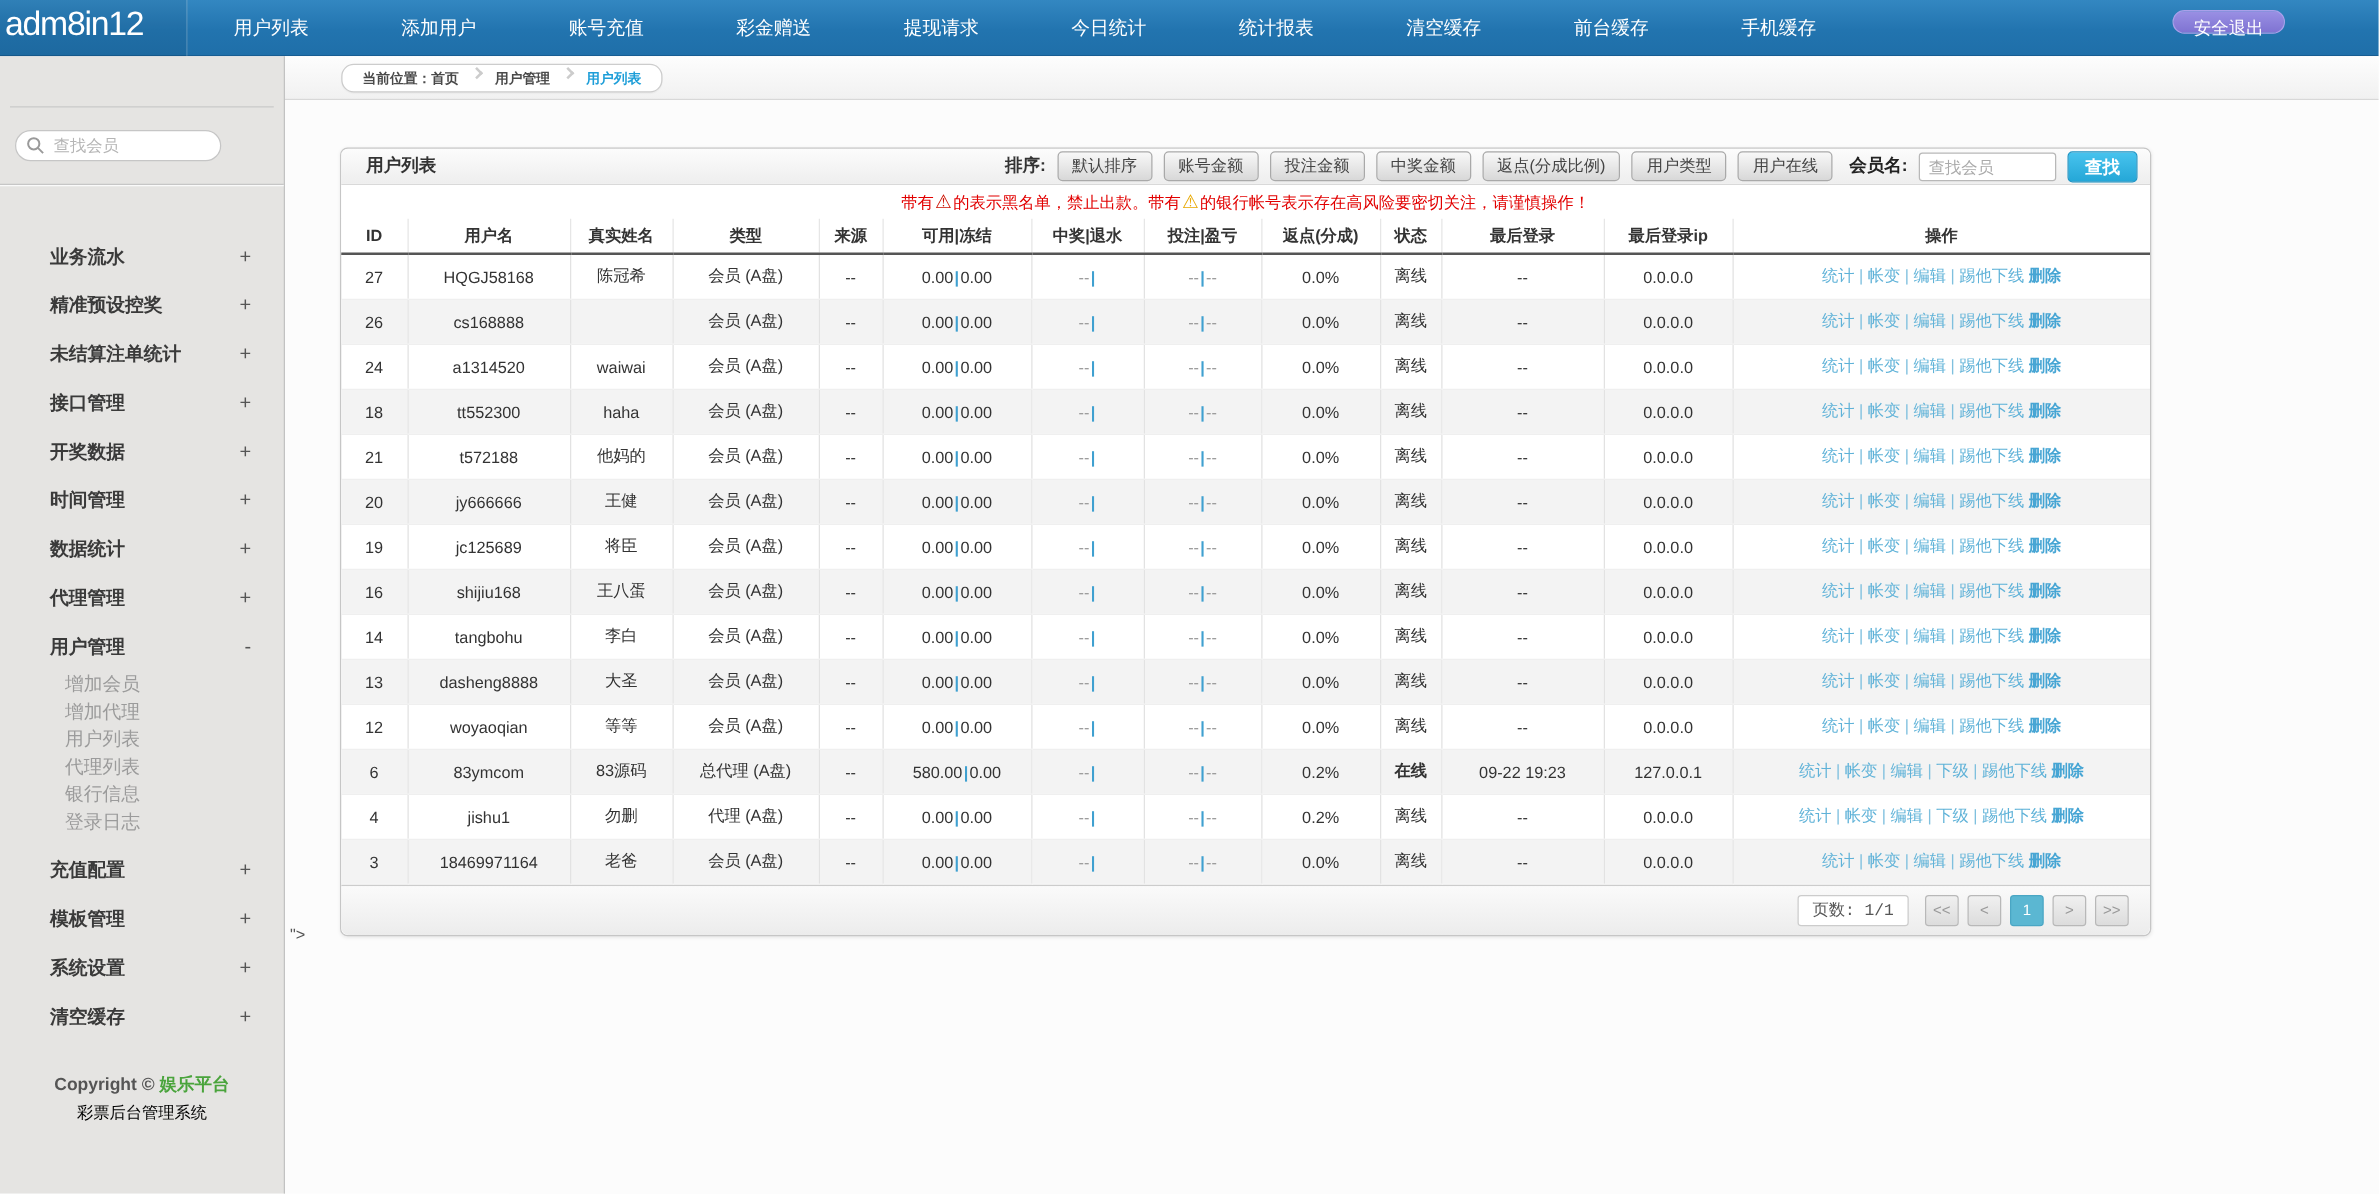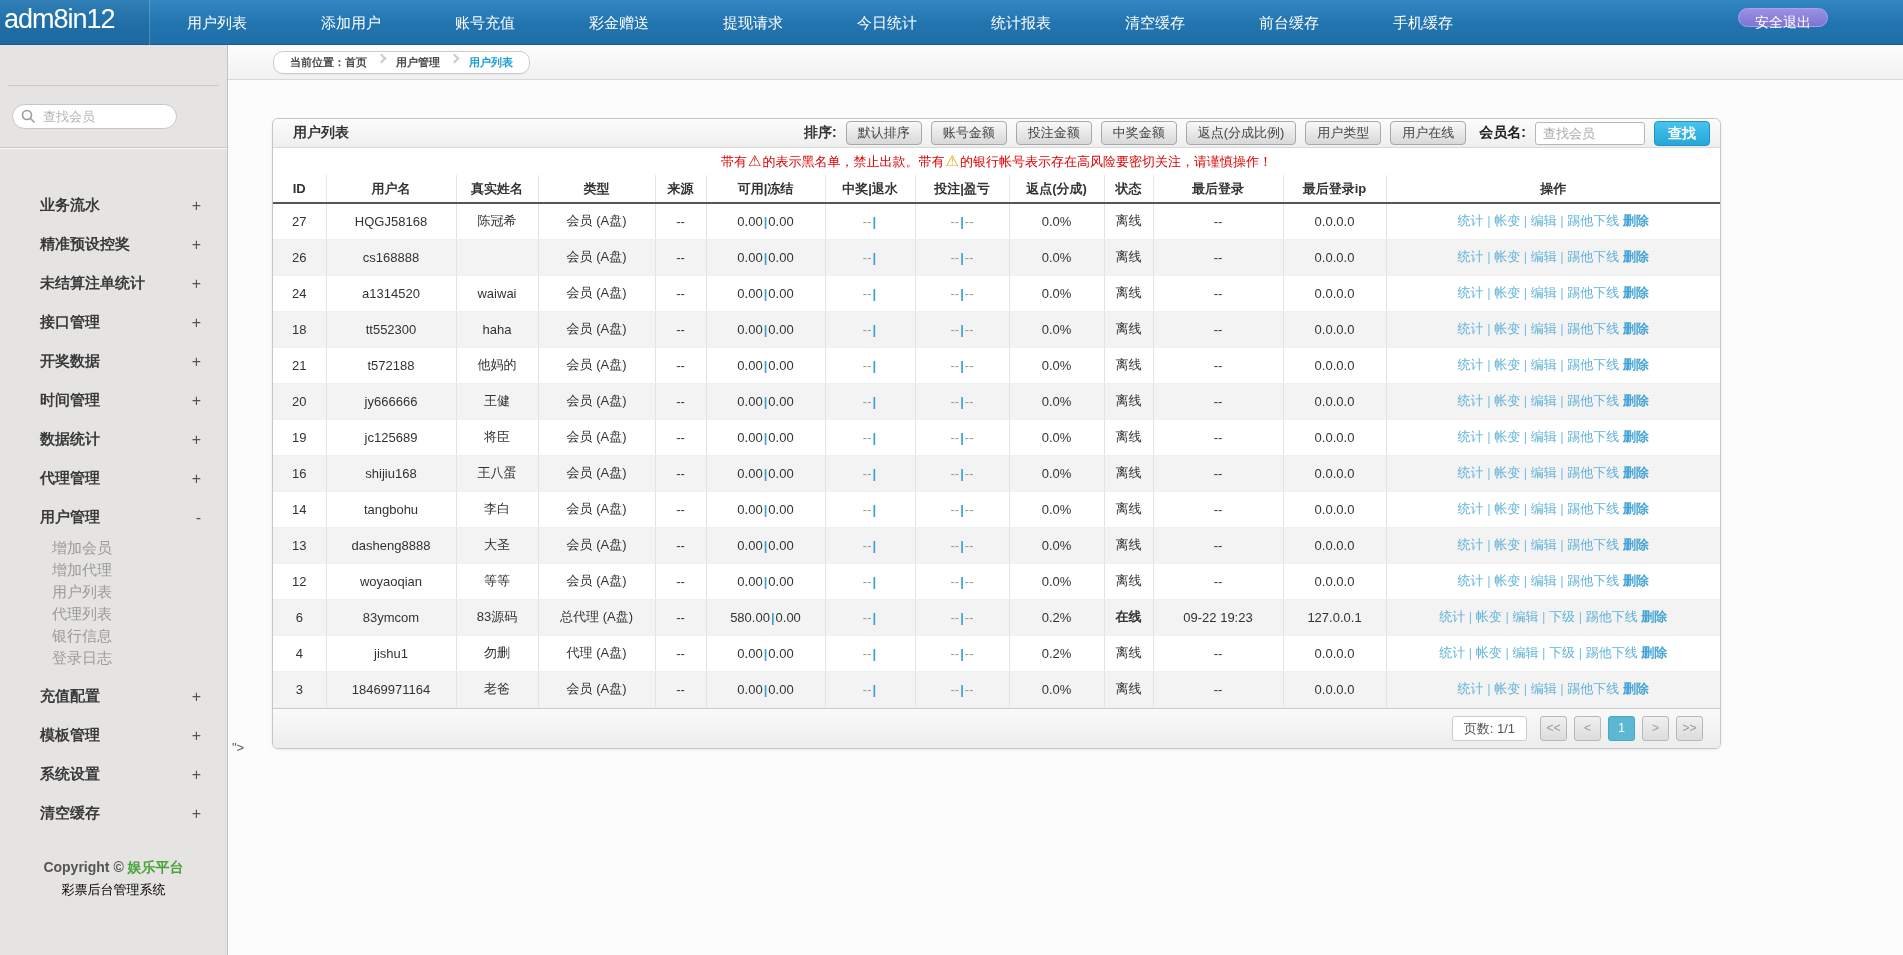--- a/index.html
+++ b/index.html
@@ -152,20 +152,21 @@
   .panel-footer {
     height:40px; display:flex; align-items:center; justify-content:flex-end;
     background:linear-gradient(180deg,#fafafa,#ececec);
     border-top:1px solid #cccccc; border-radius:0 0 6px 6px;
     padding-right:17px; gap:7px;
   }
   .page-info {
     background:#fff; border:1px solid #ccc; border-radius:3px;
     height:25px; line-height:23px; padding:0 11px; font-size:13px; color:#555;
     margin-right:6px;
+    font-family:Liberation Mono, monospace;
   }
   .page-btn {
     min-width:27px; height:25px; line-height:23px; text-align:center;
     background:linear-gradient(180deg,#f0f0f0,#dcdcdc);
     border:1px solid #b8b8b8; border-radius:3px;
     color:#999; font-size:12px; padding:0 5px; cursor:pointer;
   }
   .page-btn.active { background:#5bb7d2; border-color:#4aa6c4; color:#fff; }
 
   .stray-text { position:absolute; left:4px; top:695px; font-size:13px; color:#555; }

